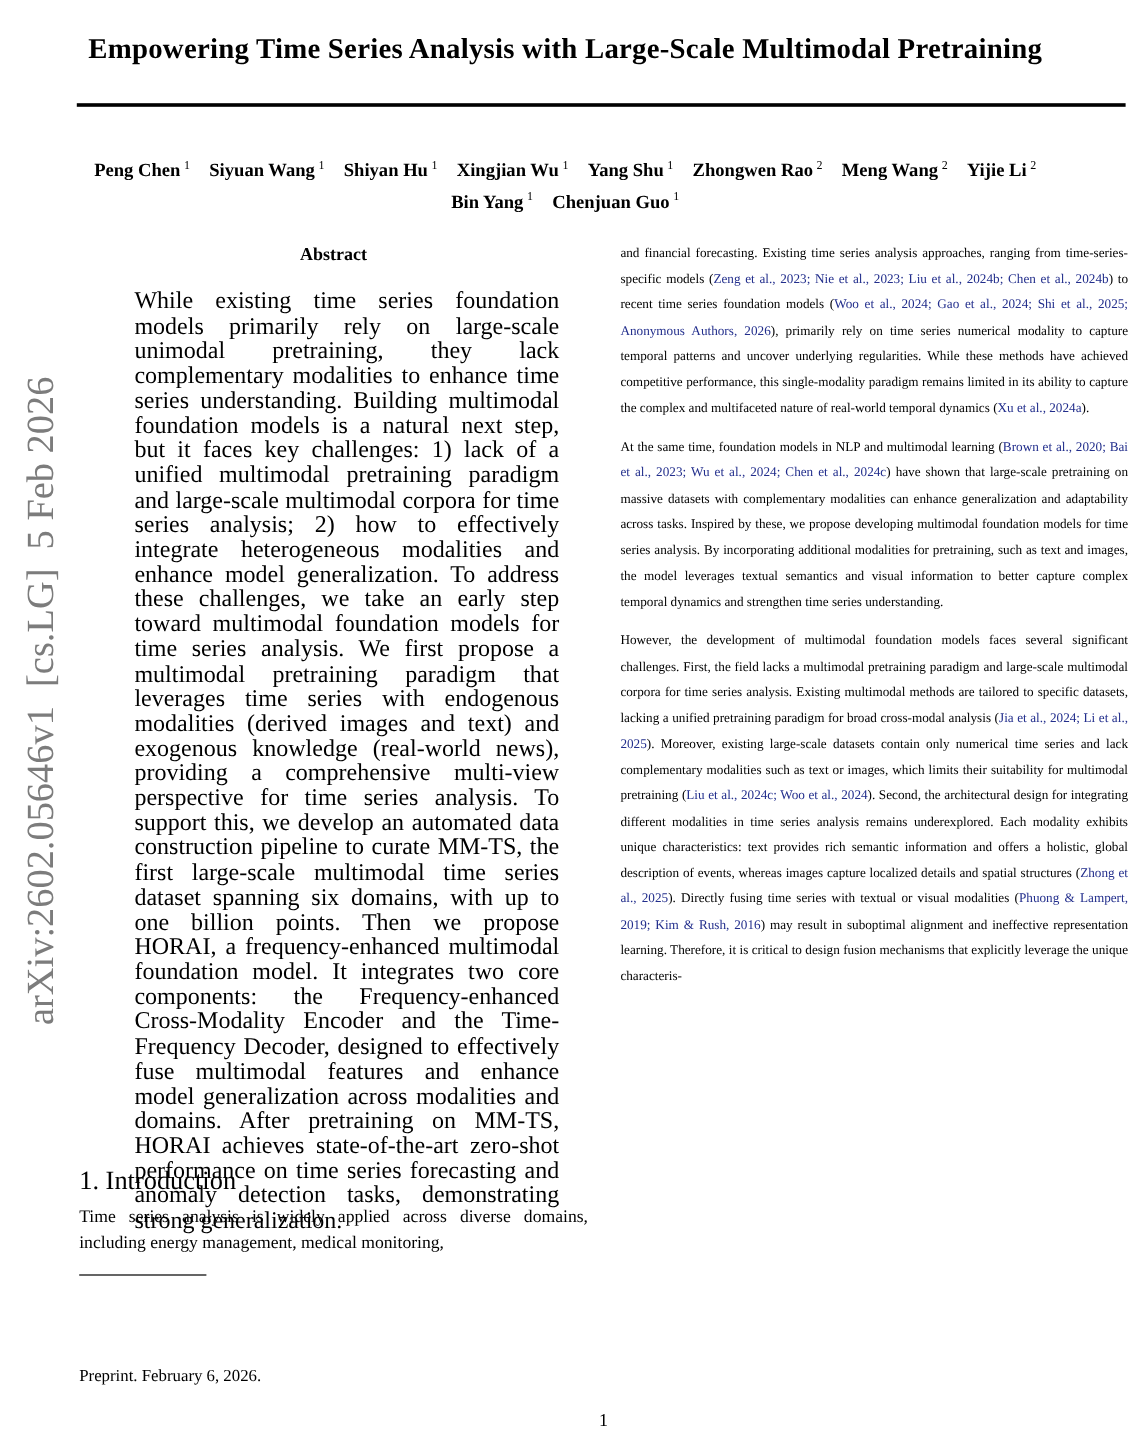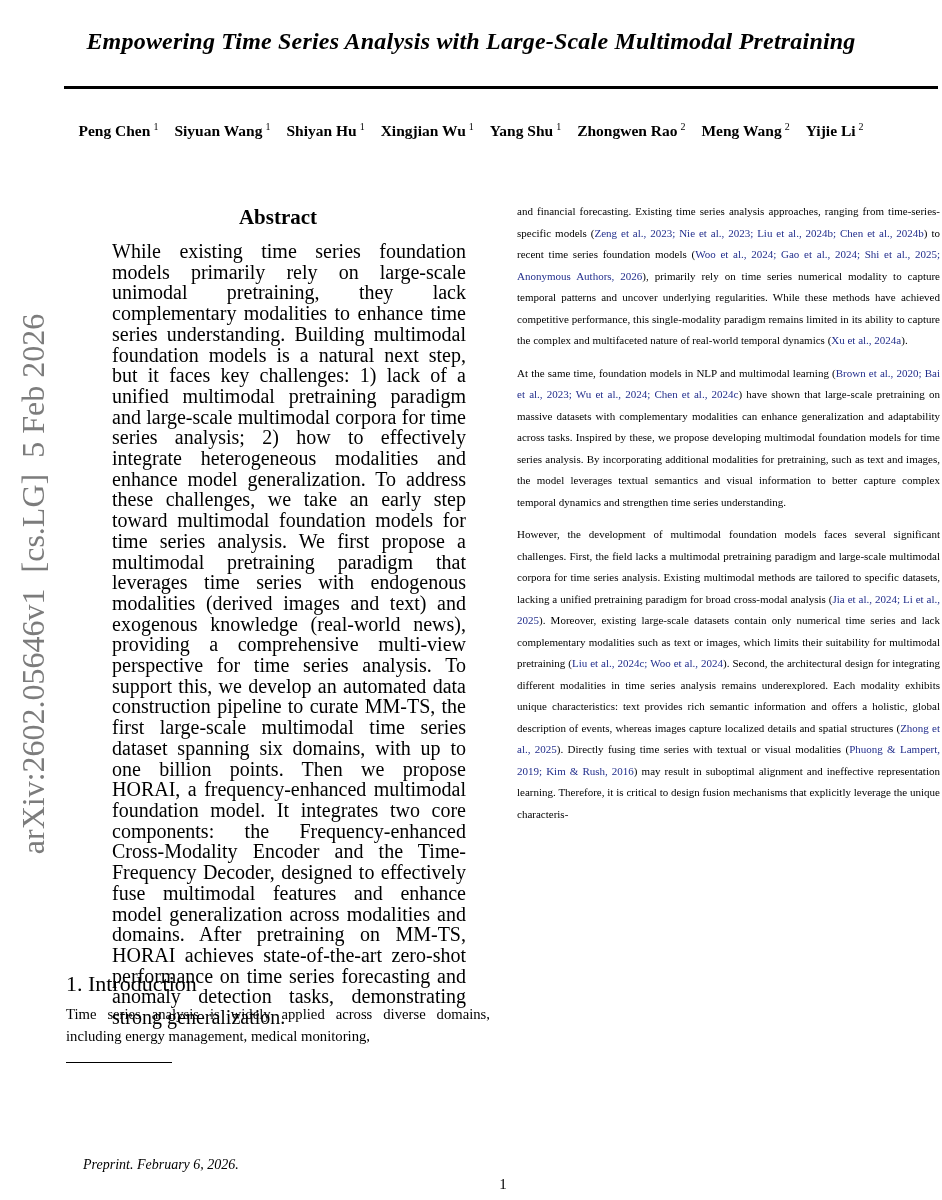--- a/index.html
+++ b/index.html
@@ -8,34 +8,34 @@
     font-family:"Liberation Serif",serif;color:#000;overflow:hidden;
   }
   .watermark{
     position:absolute;top:564px;left:-317px;width:700px;height:40px;
     text-align:center;transform:rotate(-90deg);
     font-size:32px;line-height:40px;white-space:pre;
     color:var(--watermark-color,#7c7c7c);
   }
   .title{
     position:absolute;top:28px;left:30px;right:30px;margin:0;
-    text-align:center;font-size:24px;font-weight:bold;letter-spacing:.2px;font-style:italic;
+    text-align:center;font-size:24px;font-weight:bold;letter-spacing:.2px;
   }
   .rule{position:absolute;top:86px;left:64px;width:874px;height:3px;background:#000;}
   .authors-line{
-    position:absolute;left:0;right:0;margin:0;text-align:center;
+    position:absolute;left:0;right:0;margin:12px;text-align:center;
     font-weight:bold;font-size:15.5px;
   }
   .authors-line-1{top:121px;}
   .authors-line-2{top:147px;}
   .author{margin:0 8px;white-space:nowrap;}
   .author sup{font-weight:normal;font-size:10px;margin-left:3px;}
   .abstract-heading{
     position:absolute;top:205px;left:66px;width:424px;margin:0;
-    text-align:center;font-size:21px;font-weight:bold;
+    text-align:center;font-size:15px;font-weight:bold;
   }
   .justify{text-align:justify;hyphens:auto;-webkit-hyphens:auto;}
   .abstract-body{
     position:absolute;top:241px;left:112px;width:354px;margin:0;
     font-size:20px;line-height:20.7px;
   }
   .section-heading{
     position:absolute;top:971px;left:66px;margin:0;
     font-size:22px;font-weight:normal;
   }
@@ -43,22 +43,22 @@
     position:absolute;top:1004px;left:66px;width:424px;margin:0;
     font-size:14.7px;line-height:21.5px;font-family:Liberation Serif, serif;
   }
   .footnote-rule{position:absolute;top:1062px;left:66px;width:106px;height:1px;background:#000;}
   .footnote{
     position:absolute;top:1069px;left:66px;width:424px;margin:0;
     font-size:12.8px;line-height:18.3px;text-indent:15px;
   }
   .footnote sup{font-size:9px;}
   .preprint{
-    position:absolute;top:1140px;left:66px;margin:17px;
-    font-size:14px;font-style:italic;
+    position:absolute;top:1140px;left:66px;margin:0;
+    font-size:14px;
   }
   .col-right{
     position:absolute;top:201px;left:517px;width:423px;
     font-size:11px;line-height:21.5px;
   }
   .col-right .para{margin:0 0 11px 0;}
   .cite{color:var(--link-color,#222e8c);}
   .pageno{
     position:absolute;top:1176px;left:66px;width:874px;margin:0;
     text-align:center;font-size:15px;
@@ -69,20 +69,21 @@
 
 <div class="page">
 
   <div class="watermark">arXiv:2602.05646v1  [cs.LG]  5 Feb 2026</div>
 
   <h1 class="title">Empowering Time Series Analysis with Large-Scale Multimodal Pretraining</h1>
 
   <div class="rule"></div>
 
   <div class="authors-line authors-line-1" id="authors1"><span class="author"><span>Peng Chen</span><sup>1</sup></span><span class="author"><span>Siyuan Wang</span><sup>1</sup></span><span class="author"><span>Shiyan Hu</span><sup>1</sup></span><span class="author"><span>Xingjian Wu</span><sup>1</sup></span><span class="author"><span>Yang Shu</span><sup>1</sup></span><span class="author"><span>Zhongwen Rao</span><sup>2</sup></span><span class="author"><span>Meng Wang</span><sup>2</sup></span><span class="author"><span>Yijie Li</span><sup>2</sup></span></div>
+  <div class="authors-line authors-line-2" id="authors2"><span class="author"><span>Bin Yang</span><sup>1</sup></span><span class="author"><span>Chenjuan Guo</span><sup>1</sup></span></div>
 
   <h2 class="abstract-heading">Abstract</h2>
   <p class="abstract-body justify">While existing time series foundation models primarily rely on large-scale unimodal pretraining, they lack complementary modalities to enhance time series understanding. Building multimodal foundation models is a natural next step, but it faces key challenges: 1) lack of a unified multimodal pretraining paradigm and large-scale multimodal corpora for time series analysis; 2) how to effectively integrate heterogeneous modalities and enhance model generalization. To address these challenges, we take an early step toward multimodal foundation models for time series analysis. We first propose a multimodal pretraining paradigm that leverages time series with endogenous modalities (derived images and text) and exogenous knowledge (real-world news), providing a comprehensive multi-view perspective for time series analysis. To support this, we develop an automated data construction pipeline to curate MM-TS, the first large-scale multimodal time series dataset spanning six domains, with up to one billion points. Then we propose HORAI, a frequency-enhanced multimodal foundation model. It integrates two core components: the Frequency-enhanced Cross-Modality Encoder and the Time-Frequency Decoder, designed to effectively fuse multimodal features and enhance model generalization across modalities and domains. After pretraining on MM-TS, HORAI achieves state-of-the-art zero-shot performance on time series forecasting and anomaly detection tasks, demonstrating strong generalization.</p>
 
   <h2 class="section-heading">1. Introduction</h2>
   <p class="intro-text justify">Time series analysis is widely applied across diverse domains, including energy management, medical monitoring,</p>
 
   <div class="footnote-rule"></div>
 
   <p class="preprint">Preprint. February 6, 2026.</p>

